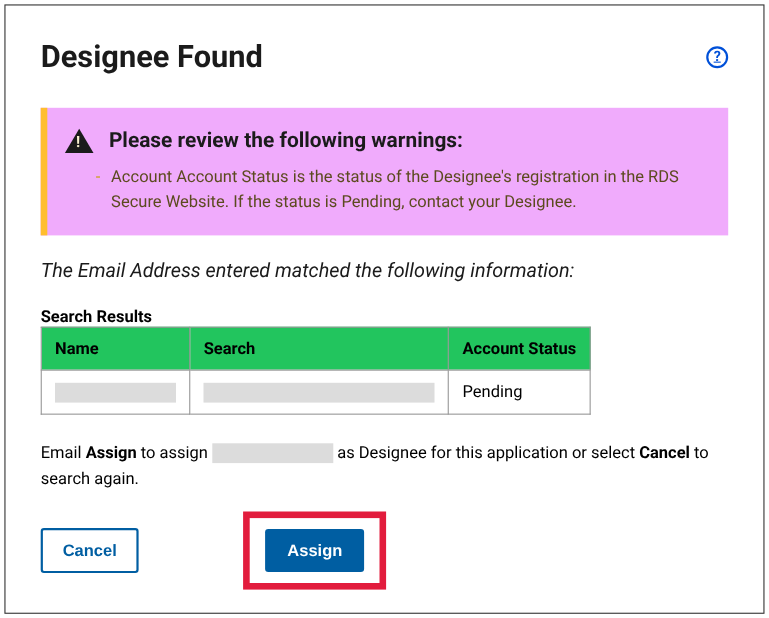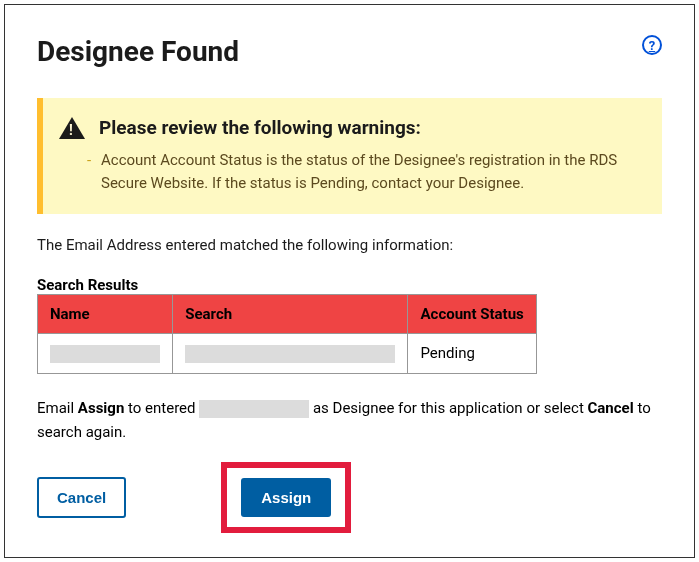--- a/index.html
+++ b/index.html
@@ -13,21 +13,21 @@
   .frame {
     border: 1px solid #333;
     width: 100%;
     height: 100%;
     padding: 30px 32px;
     position: relative;
   }
   .header-row {
     display: flex;
     justify-content: space-between;
-    align-items: flex-start;
+    align-items: center;
     margin-bottom: 30px;
   }
   .page-title {
     font-size: 28px;
     font-weight: 700;
     color: #1b1b1b;
   }
   .help-link {
     display: inline-flex;
     align-items: center;
@@ -43,21 +43,21 @@
     height: 20px;
     border: 2px solid #0050d8;
     border-radius: 50%;
     align-items: center;
     justify-content: center;
     font-weight: 700;
     font-size: 13px;
     text-decoration: none;
   }
   .warning-box {
-    background: #fef9c3;
+    background: #f0abfc;
     border-left: 6px solid #ffbe2e;
     padding: 18px 20px 18px 16px;
     margin-bottom: 22px;
   }
   .warning-head {
     display: flex;
     align-items: center;
     gap: 14px;
     margin-bottom: 10px;
   }
@@ -92,42 +92,43 @@
     line-height: 1.55;
   }
   .warning-list li::before {
     content: "-";
     display: inline-block;
     width: 14px;
     margin-left: -14px;
     color: #c9a21a;
   }
   .intro-text {
-    font-size: 15px;
+    font-size: 18px;
     color: #1b1b1b;
     margin-bottom: 22px;
+    font-style: italic;
   }
   .results-label {
     font-weight: 700;
     font-size: 15px;
     margin-bottom: 0;
   }
   table {
     border-collapse: collapse;
     width: 80%;
     margin-bottom: 22px;
   }
   th, td {
     border: 1px solid #979797;
     padding: 10px 12px;
     text-align: left;
     font-size: 15px;
   }
   th {
-    background: #ef4444;
+    background: #22c55e;
     font-weight: 700;
   }
   .redact {
     display: inline-block;
     background: #dcdcdc;
     height: 18px;
     vertical-align: middle;
   }
   .redact.n { width: 110px; }
   .redact.e { width: 210px; }
@@ -203,21 +204,21 @@
     <tbody>
       <tr>
         <td><span class="redact n"></span></td>
         <td><span class="redact e"></span></td>
         <td>Pending</td>
       </tr>
     </tbody>
   </table>
 
   <p class="instruction">
-    <span>Email </span><b>Assign</b><span> to entered </span><span class="redact s"></span><span> as Designee for this application or select </span><b>Cancel</b><span> to search again.</span>
+    <span>Email </span><b>Assign</b><span> to assign </span><span class="redact s"></span><span> as Designee for this application or select </span><b>Cancel</b><span> to search again.</span>
   </p>
 
   <div class="btn-row">
     <button class="btn btn-cancel">Cancel</button>
     <span class="btn-assign-wrap">
       <button class="btn btn-assign">Assign</button>
     </span>
   </div>
 </div>
 

